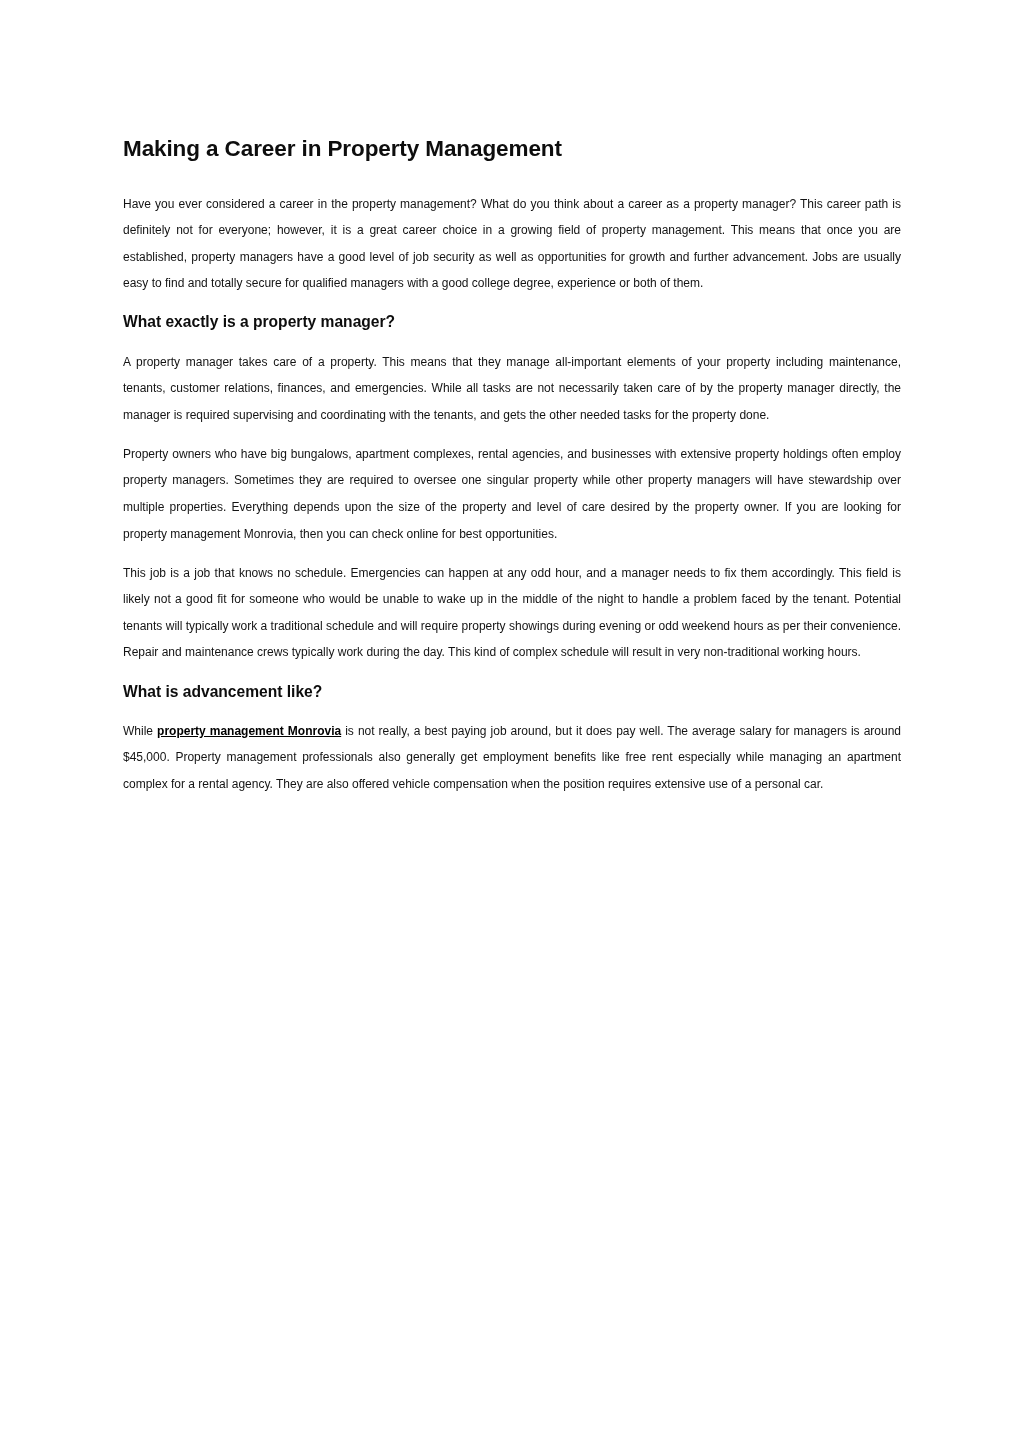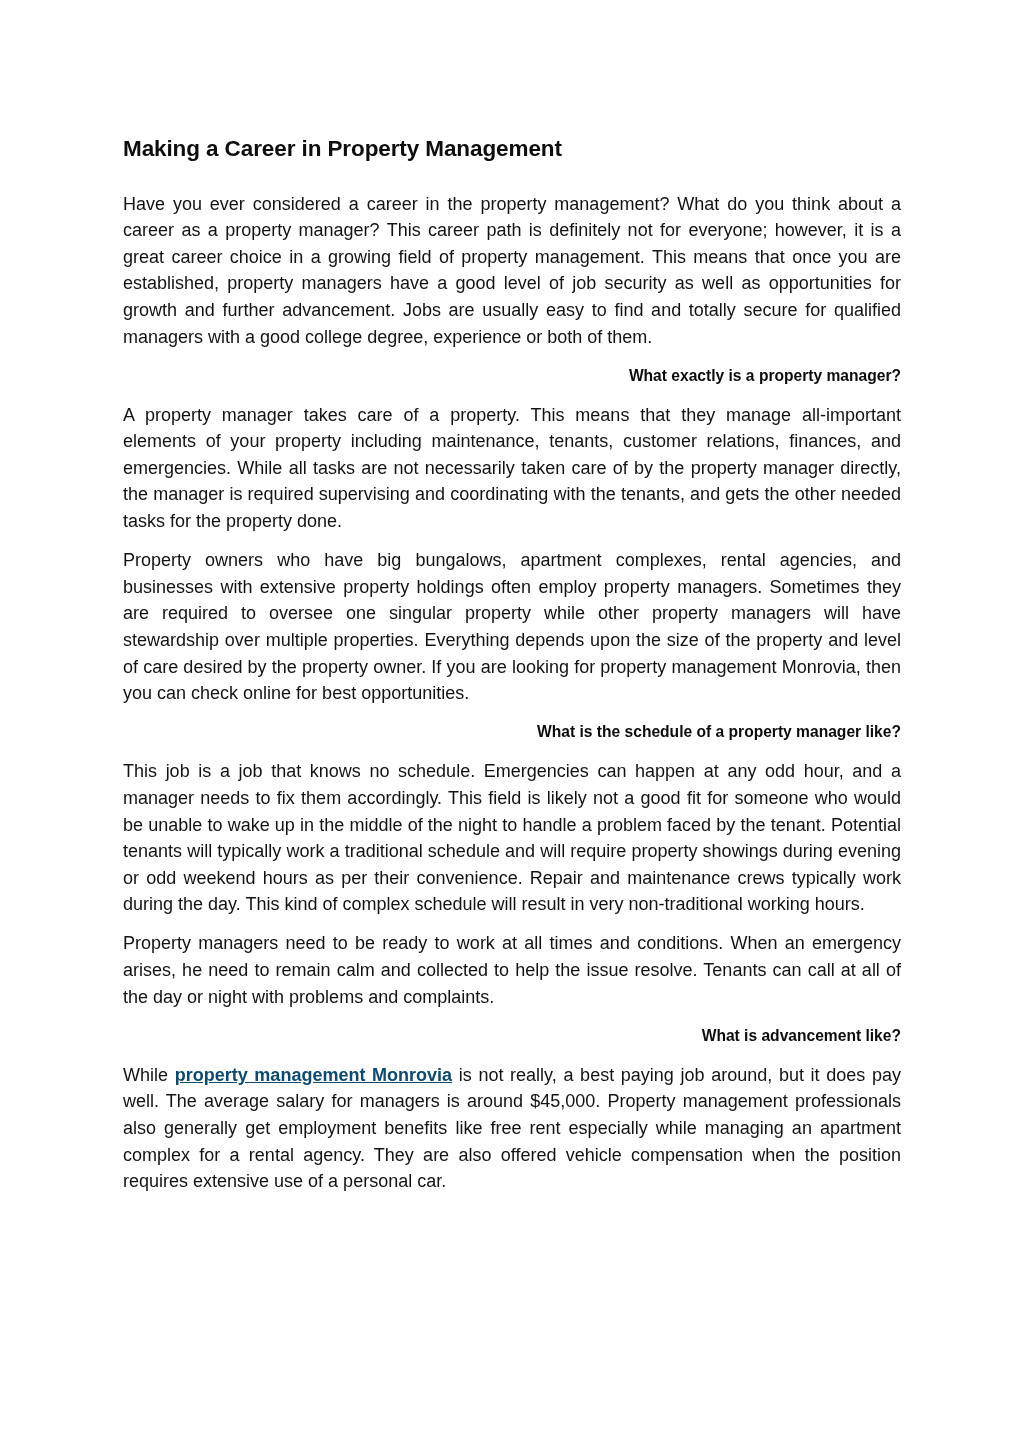--- a/index.html
+++ b/index.html
@@ -30,71 +30,69 @@
   h1.doc-title {
     font-size: 22.5px;
     font-weight: bold;
     line-height: 1.18;
     letter-spacing: -0.1px;
     margin: 0 0 28px 0;
     color: #0d0d0d;
     text-align: left;
   }
   p.body-text {
-    font-size: 18px;
+    font-size: 12px;
     line-height: 26.6px;
     margin: 0 0 12.5px 0;
     text-align: justify;
     text-justify: inter-word;
     color: #131313;
     -webkit-hyphens: none;
     hyphens: none;
   }
   p.body-text:last-child {
     margin-bottom: 0;
   }
   h2.sub-heading {
     font-size: 15.6px;
     line-height: 26.6px;
     font-weight: bold;
     margin: 0 0 12.5px 0;
-    text-align: right;
+    text-align: left;
     color: #0d0d0d;
   }
   
   .gap-before {
     margin-top: 13px;
   }
   a.inline-link {
-    color: #0c4a6e;
+    color: #000000;
     font-weight: bold;
     text-underline-offset: 1px;
   }
 </style>
 </head>
 <body>
 
 <div class="page">
   <div class="content">
 
     <h1 class="doc-title">Making a Career in Property Management</h1>
 
     <p class="body-text">Have you ever considered a career in the property management? What do you think about a career as a property manager? This career path is definitely not for everyone; however, it is a great career choice in a growing field of property management. This means that once you are established, property managers have a good level of job security as well as opportunities for growth and further advancement. Jobs are usually easy to find and totally secure for qualified managers with a good college degree, experience or both of them.</p>
 
     <h2 class="sub-heading gap-before">What exactly is a property manager?</h2>
 
     <p class="body-text">A property manager takes care of a property. This means that they manage all-important elements of your property including maintenance, tenants, customer relations, finances, and emergencies. While all tasks are not necessarily taken care of by the property manager directly, the manager is required supervising and coordinating with the tenants, and gets the other needed tasks for the property done.</p>
 
     <p class="body-text">Property owners who have big bungalows, apartment complexes, rental agencies, and businesses with extensive property holdings often employ property managers. Sometimes they are required to oversee one singular property while other property managers will have stewardship over multiple properties. Everything depends upon the size of the property and level of care desired by the property owner. If you are looking for property management Monrovia, then you can check online for best opportunities.</p>
 
-    <h2 class="sub-heading gap-before">What is the schedule of a property manager like?</h2>
 
     <p class="body-text">This job is a job that knows no schedule. Emergencies can happen at any odd hour, and a manager needs to fix them accordingly. This field is likely not a good fit for someone who would be unable to wake up in the middle of the night to handle a problem faced by the tenant. Potential tenants will typically work a traditional schedule and will require property showings during evening or odd weekend hours as per their convenience. Repair and maintenance crews typically work during the day. This kind of complex schedule will result in very non-traditional working hours.</p>
 
-    <p class="body-text">Property managers need to be ready to work at all times and conditions. When an emergency arises, he need to remain calm and collected to help the issue resolve. Tenants can call at all of the day or night with problems and complaints.</p>
 
     <h2 class="sub-heading gap-before">What is advancement like?</h2>
 
     <p class="body-text"><span>While </span><a class="inline-link" href="#">property management Monrovia</a><span> is not really, a best paying job around, but it does pay well. The average salary for managers is around $45,000. Property management professionals also generally get employment benefits like free rent especially while managing an apartment complex for a rental agency. They are also offered vehicle compensation when the position requires extensive use of a personal car.</span></p>
 
 
   </div>
 </div>
 
 </body></html>

